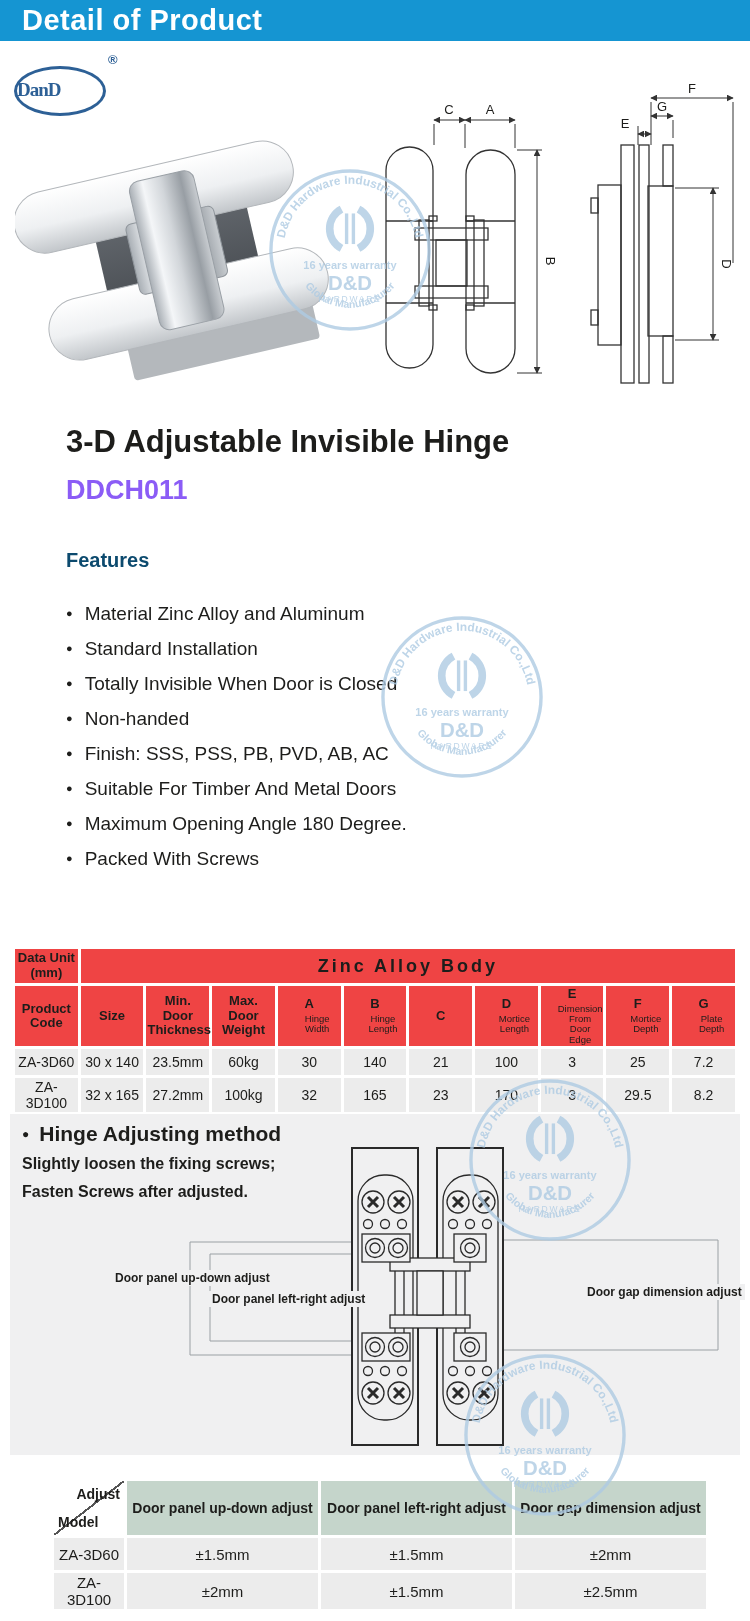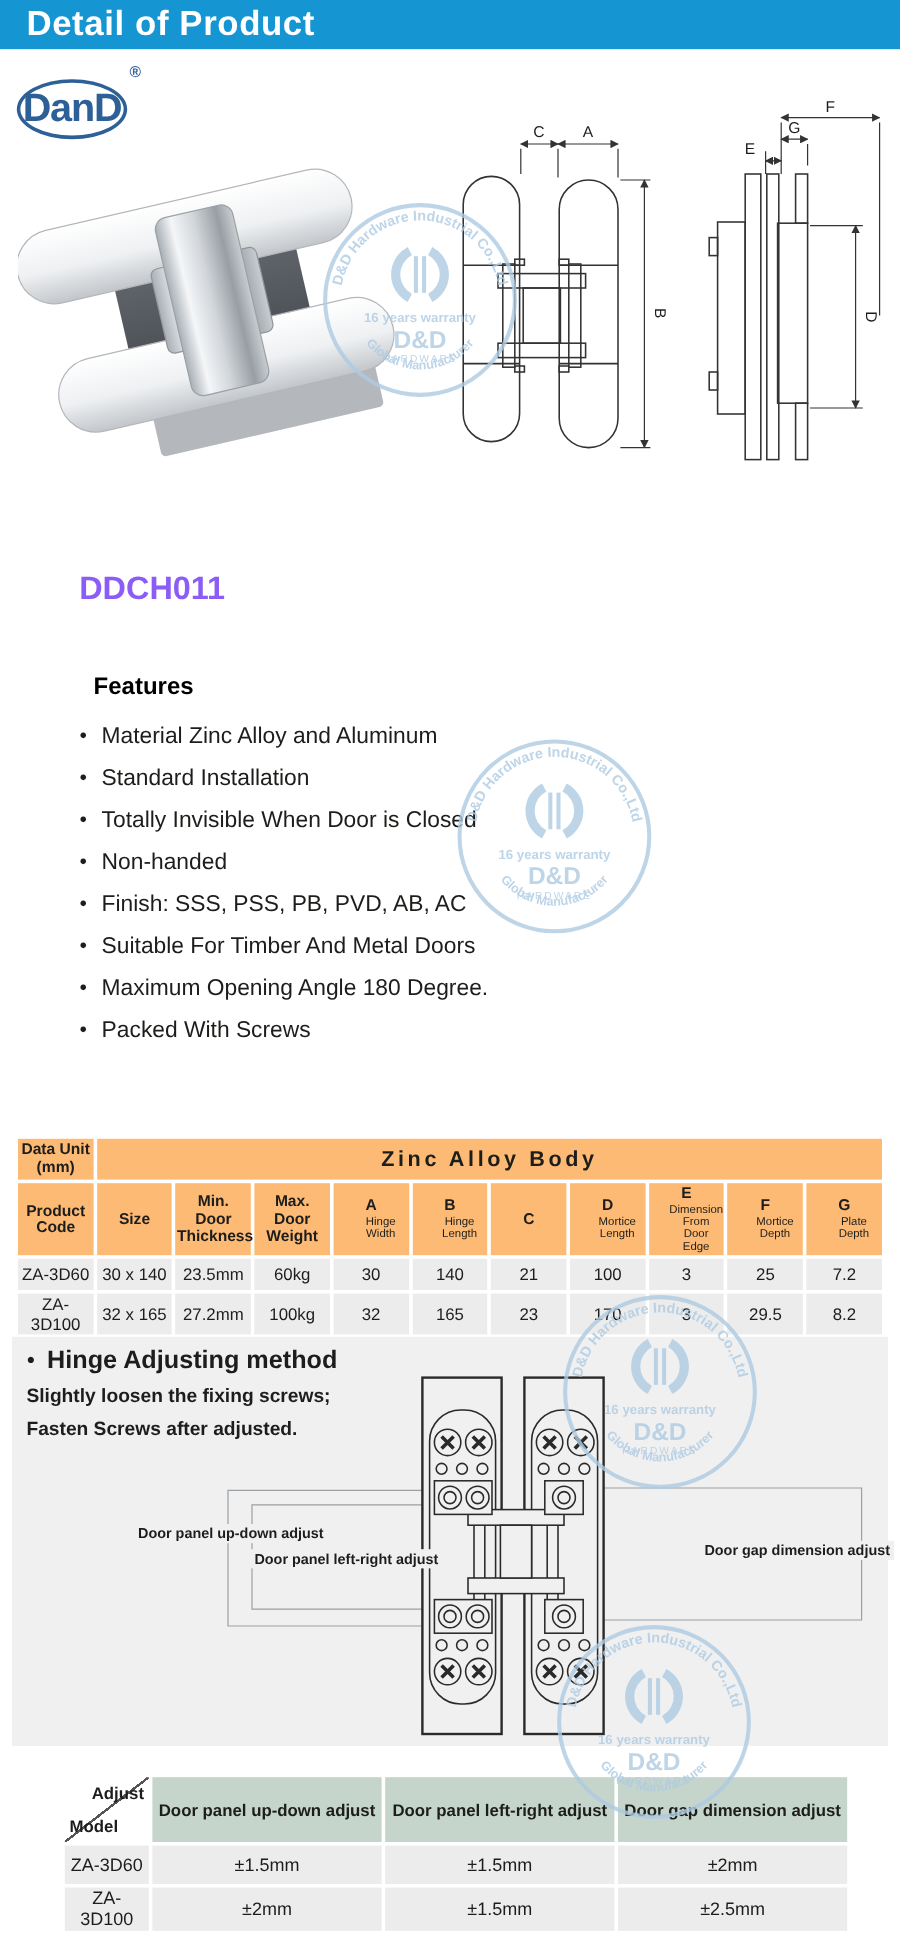--- a/index.html
+++ b/index.html
@@ -7,40 +7,40 @@
   .abs{position:absolute;}
 
   
   #banner{left:0;top:0;width:750px;height:41px;background:#1595d2;color:#fff;
           font-weight:bold;font-size:29px;line-height:40px;padding-left:22px;
           box-sizing:border-box;letter-spacing:.5px;}
 
   
   #logo{left:14px;top:52px;width:112px;height:68px;}
   #logo .oval{position:absolute;left:0;top:14px;width:86px;height:44px;border:3px solid #2d6096;
-              border-radius:50%;text-align:center;line-height:42px;
-              font-family:Liberation Sans, sans-serif;font-weight:bold;font-size:33px;
+              border-radius:50%;text-align:left;line-height:42px;
+              font-family:Liberation Serif, serif;font-weight:bold;font-size:19px;
               color:#2d6096;letter-spacing:-1px;}
   #logo .reg{position:absolute;left:94px;top:0;font-size:13px;color:#2d6096;font-weight:bold;}
 
   
   .h-title{margin:0;font-size:31px;font-weight:bold;color:#1d1d1b;}
   .h-model{margin:0;font-size:27px;font-weight:bold;color:#8b5cf6;}
-  .h-feat {margin:12px;font-size:20px;font-weight:bold;color:#000000;}
+  .h-feat {margin:0;font-size:20px;font-weight:bold;color:#0c4a6e;}
 
   
   #features-list{margin:0;padding:0;list-style:none;}
   #features-list li{font-size:19px;color:#1d1d1b;margin-bottom:13px;white-space:nowrap;}
   #features-list li::before{content:"●";font-size:11px;vertical-align:3px;margin-right:12px;}
 
   
   table{border-collapse:separate;border-spacing:3px;background:#fff;}
   td{text-align:center;vertical-align:middle;color:#1d1d1b;}
   #spec-table{width:726px;table-layout:fixed;}
-  #spec-table td{background:#fdba74;}
+  #spec-table td{background:#ef4444;}
   #spec-table .corner{font-weight:bold;font-size:13px;line-height:1.15;white-space:pre-line;height:32px;}
   #spec-table .group{font-weight:bold;font-size:18px;letter-spacing:3px;}
   #spec-table .hcell{height:52px;padding:1px;}
   #spec-table .hmain{font-weight:bold;font-size:13px;line-height:1.12;white-space:pre-line;}
   #spec-table .hsub{font-size:9.5px;line-height:1.1;white-space:pre-line;margin-top:2px;margin-left:16px;}
   #spec-table .dcell{background:#ececec;height:24px;font-size:14px;}
 
   #adjust-table{width:658px;table-layout:fixed;}
   #adjust-table td{background:#c5d5cb;}
   #adjust-table .hcell{height:52px;font-weight:bold;font-size:14px;}
@@ -172,20 +172,21 @@
       <line x1="112" y1="110" x2="156" y2="110"></line>
         <line x1="112" y1="262" x2="156" y2="262"></line>
       <line x1="150" y1="110" x2="150" y2="262" marker-start="url(#arrS)" marker-end="url(#arrS)"></line>
     </g>
     <text x="62" y="50" font-size="13" text-anchor="middle" fill="#1d1d1b">E</text>
     <text x="99" y="33" font-size="13" text-anchor="middle" fill="#1d1d1b">G</text>
     <text x="129" y="15" font-size="13" text-anchor="middle" fill="#1d1d1b">F</text>
     <text x="162" y="189" font-size="13" text-anchor="middle" fill="#1d1d1b" transform="rotate(90 162 186)">D</text>
   </svg>
 
+  <h1 class="h-title abs" style="left:66px;top:424px">3-D Adjustable Invisible Hinge</h1>
   <h2 class="h-model abs" style="left:66px;top:475px">DDCH011</h2>
   <h3 class="h-feat abs" style="left:66px;top:549px">Features</h3>
 
   <ul id="features-list" class="abs" style="left:66px;top:603px">
       <li>Material Zinc Alloy and Aluminum</li>
       <li>Standard Installation</li>
       <li>Totally Invisible When Door is Closed</li>
       <li>Non-handed</li>
       <li>Finish: SSS, PSS, PB, PVD, AB, AC</li>
       <li>Suitable For Timber And Metal Doors</li>

